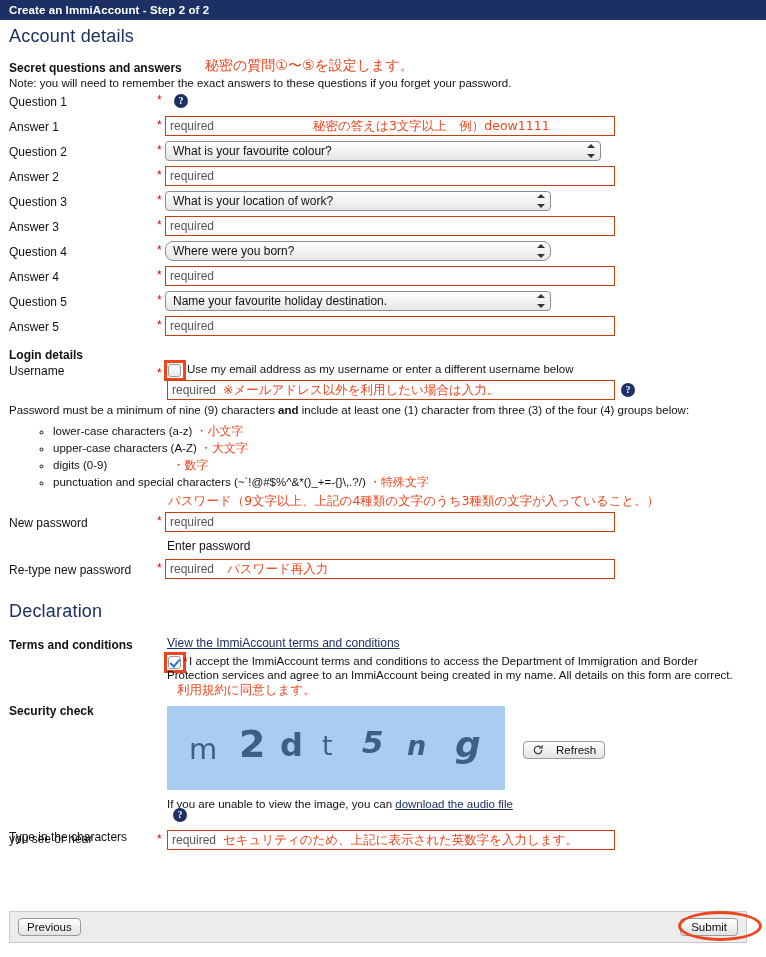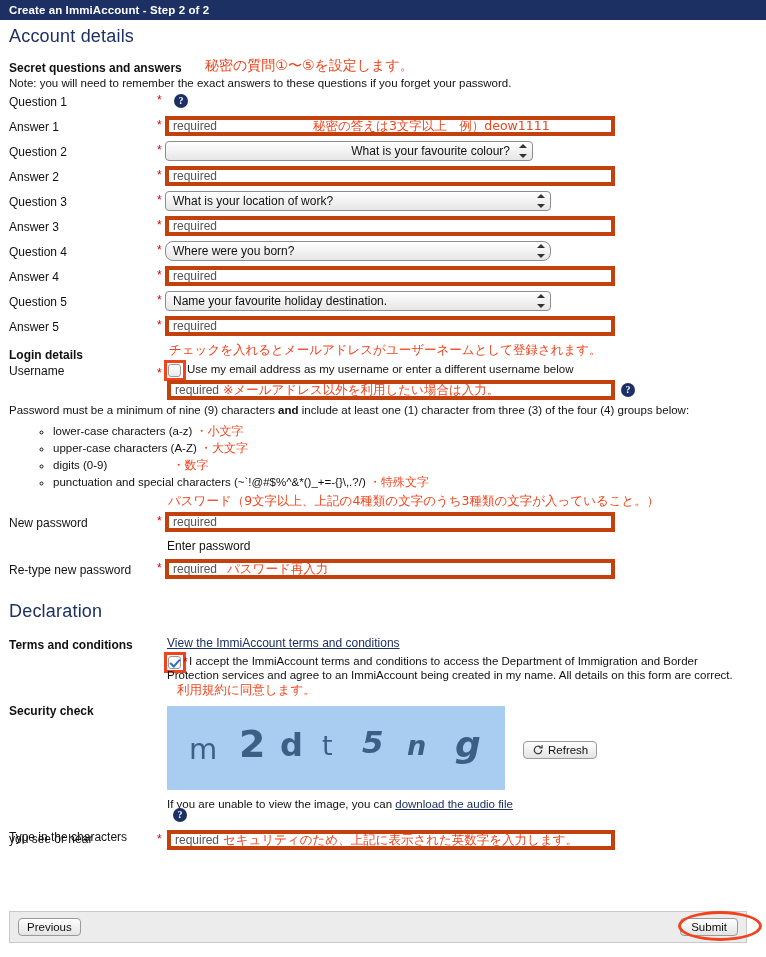--- a/index.html
+++ b/index.html
@@ -96,21 +96,21 @@
   }
   .selwrap .arrows i{
     display:block; width:0; height:0;
     border-left:4px solid transparent; border-right:4px solid transparent;
   }
   .selwrap .arrows i.up{ border-bottom:4px solid #333; }
   .selwrap .arrows i.dn{ border-top:4px solid #333; }
 
   input.txt{
     height:20px;
-    border:4px solid #c2410c;
+    border:1px solid #c2410c;
     background:#fff;
     font-family:"Liberation Sans", sans-serif;
     font-size:12px;
     color:#0369a1;
     padding:0 4px;
     outline:none;
     border-radius:0;
   }
   input.txt::placeholder{ color:#555; opacity:1; }
 
@@ -175,21 +175,21 @@
     border:1px solid #9a9a9a;
     border-radius:4px;
     background:linear-gradient(#ffffff,#e3e3e3);
     font-family:"Liberation Sans", sans-serif;
     font-size:11.5px;
     color:#111;
     padding:2px 8px;
     cursor:pointer;
     display:inline-flex;
     align-items:center;
-    gap:4px;
+    gap:12px;
   }
 
   
   .actionbar{
     position:absolute;
     left:9px; right:19px; bottom:14px;
     height:32px;
     background:#ececec;
     border:1px solid #c9c9c9;
     display:flex;
@@ -233,21 +233,21 @@
     <div style="position:relative;">
       <input class="txt" style="width: 450px;" placeholder="required">
       <span class="jp" style="position:absolute;left:148px;top:2px;font-size:12.5px;">秘密の答えは3文字以上　例）deow1111</span>
     </div>
   </div>
 
   <div class="row">
     <div class="lbl">Question 2</div>
     <div class="star">*</div>
     <div class="selwrap">
-      <select class="sel" style="width:368px;text-align:right;">
+      <select class="sel" style="width:436px;">
         <option>What is your favourite colour?</option>
       </select>
       <span class="arrows">
           <i class="up"></i>
           <i class="dn"></i>
         </span>
     </div>
   </div>
 
   <div class="row">
@@ -314,21 +314,20 @@
     <div class="lbl">Answer 5</div>
     <div class="star">*</div>
     <input class="txt" style="width: 450px;" placeholder="required">
   </div>
 
   <div style="position:relative;height:52px;margin-top:3px;">
     <span class="bold" style="position:absolute;left:0;top:4px;font-size:12px;">Login details</span>
     <span style="position:absolute;left:0;top:20px;font-size:12px;">Username</span>
     <span class="star" style="position:absolute;left:148px;top:20px;">*</span>
 
-    <span class="jp" style="position:absolute;left:160px;top:-2px;">チェックを入れるとメールアドレスがユーザーネームとして登録されます。</span>
 
     <span class="cbox" style="position:absolute;left:159px;top:20px;"></span>
     <span class="redbox" style="left:155px;top:16px;width:22px;height:21px;"></span>
 
     <span style="position:absolute;left:178px;top:19px;font-size:11.5px;">Use my email address as my username or enter a different username below</span>
 
     <input class="txt" style="position: absolute; left: 158px; top: 36px; width: 448px;" placeholder="required">
     <span class="jp" style="position:absolute;left:214px;top:38px;">※メールアドレス以外を利用したい場合は入力。</span>
     <span class="help" style="position:absolute;left:612px;top:39px;">?</span>
   </div>

